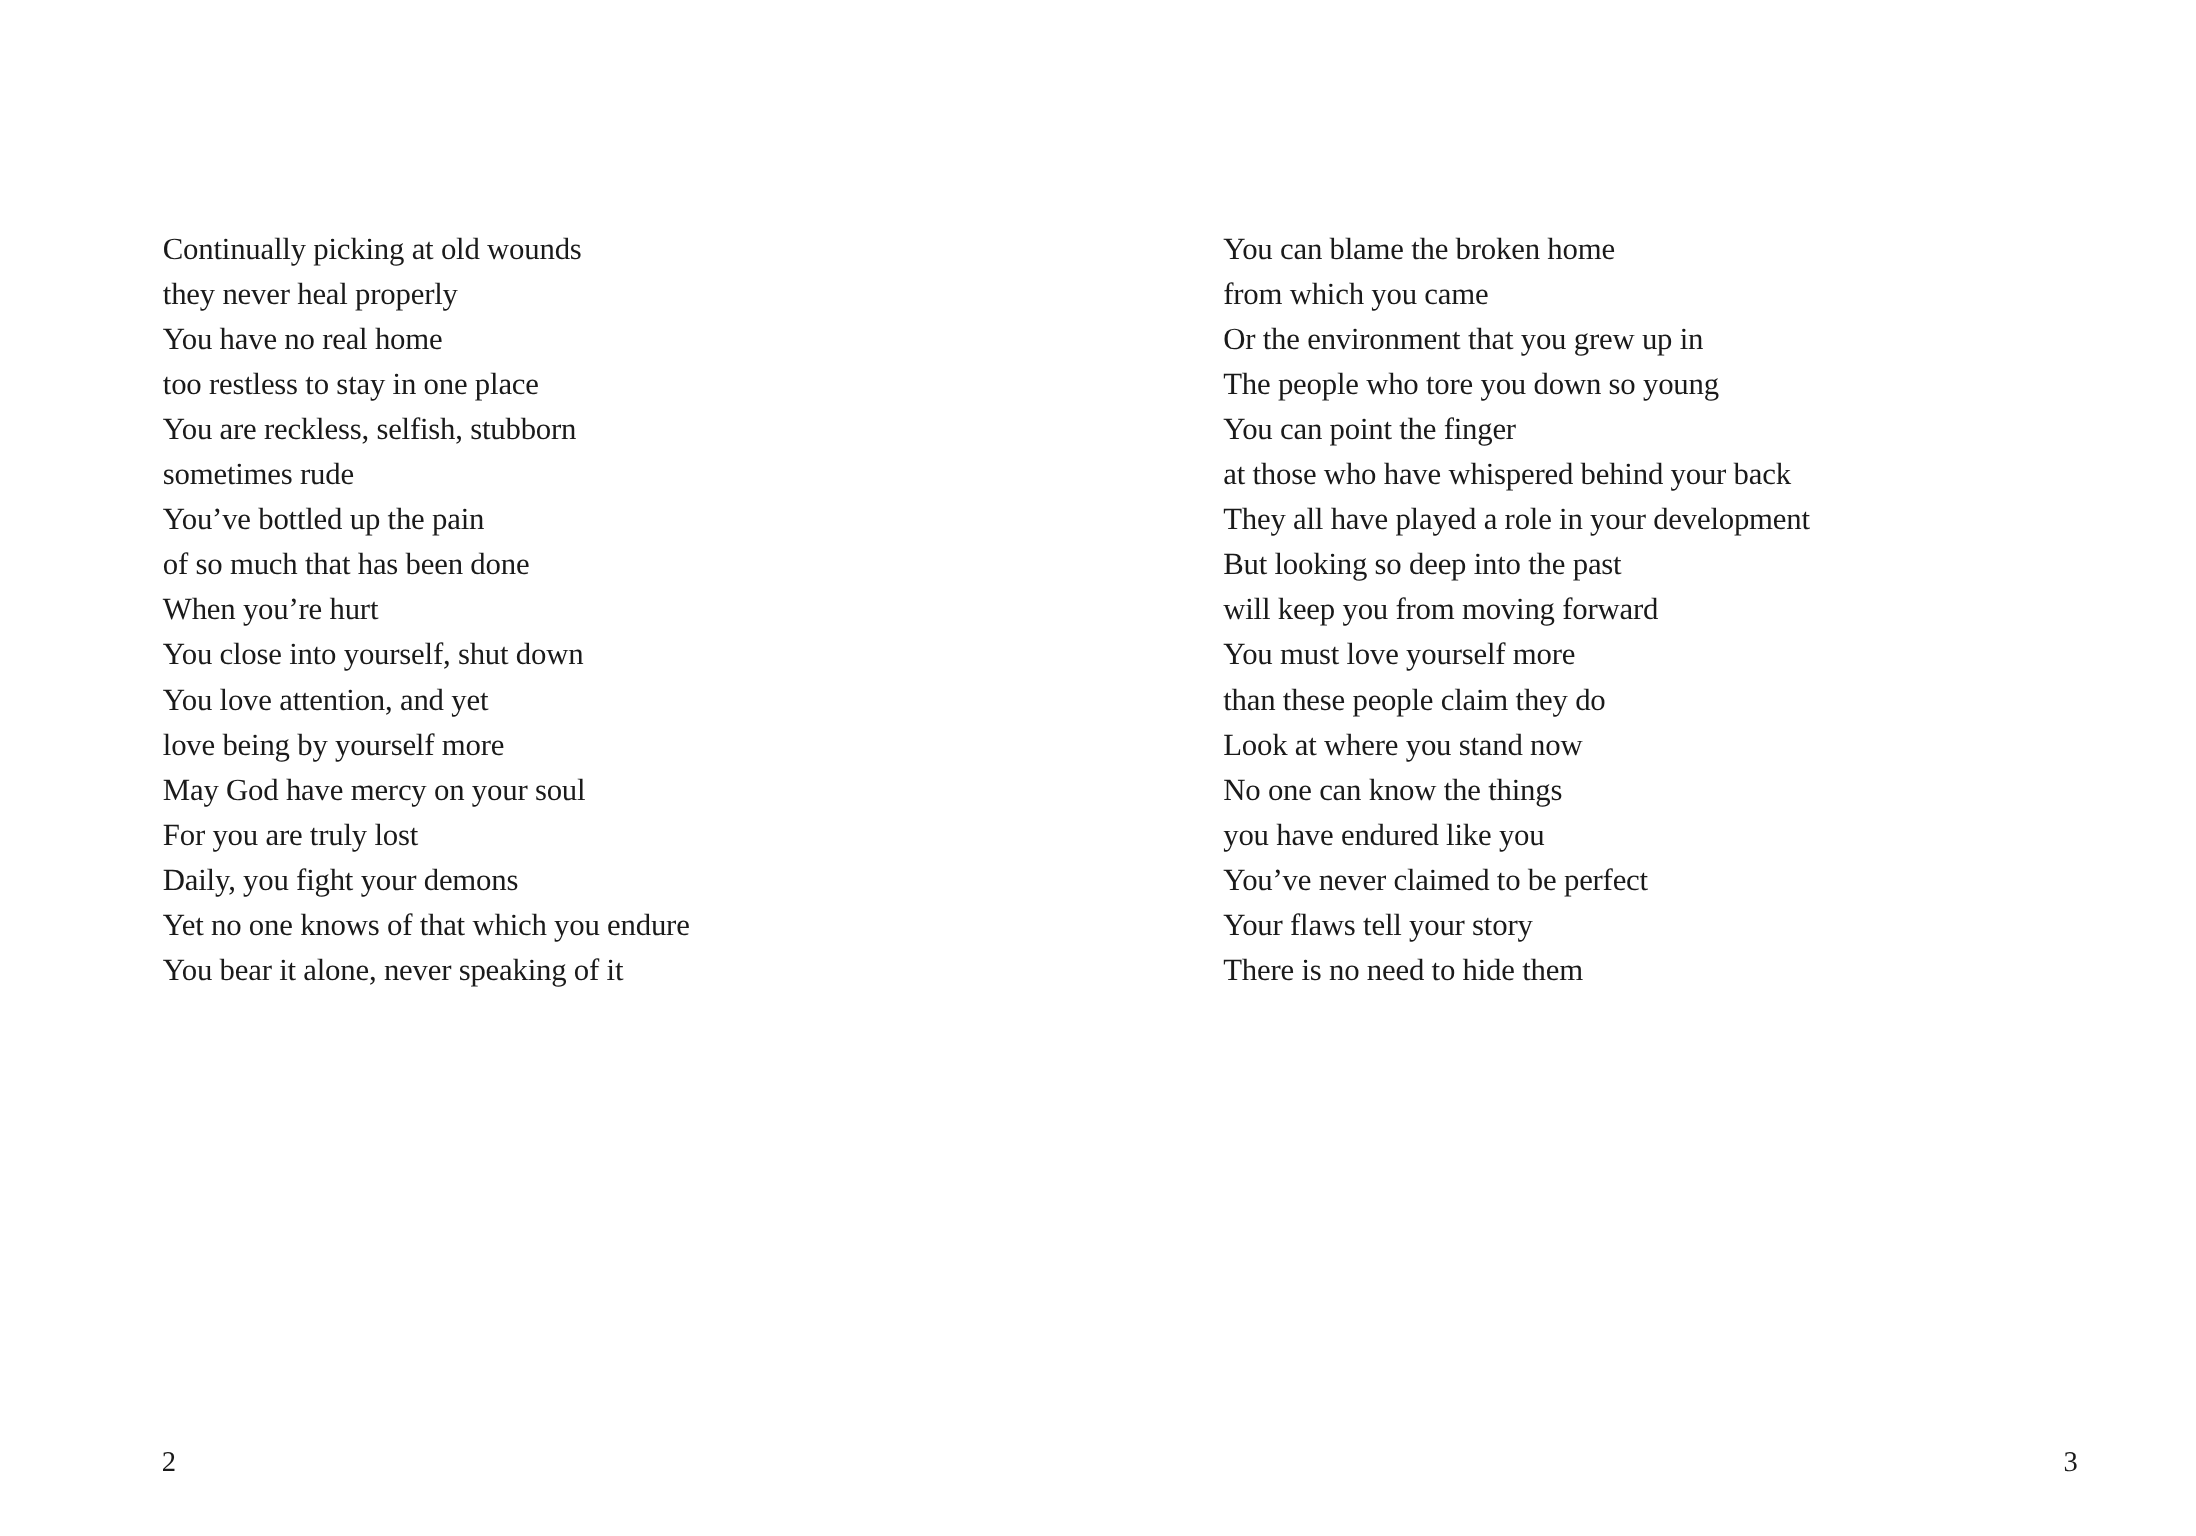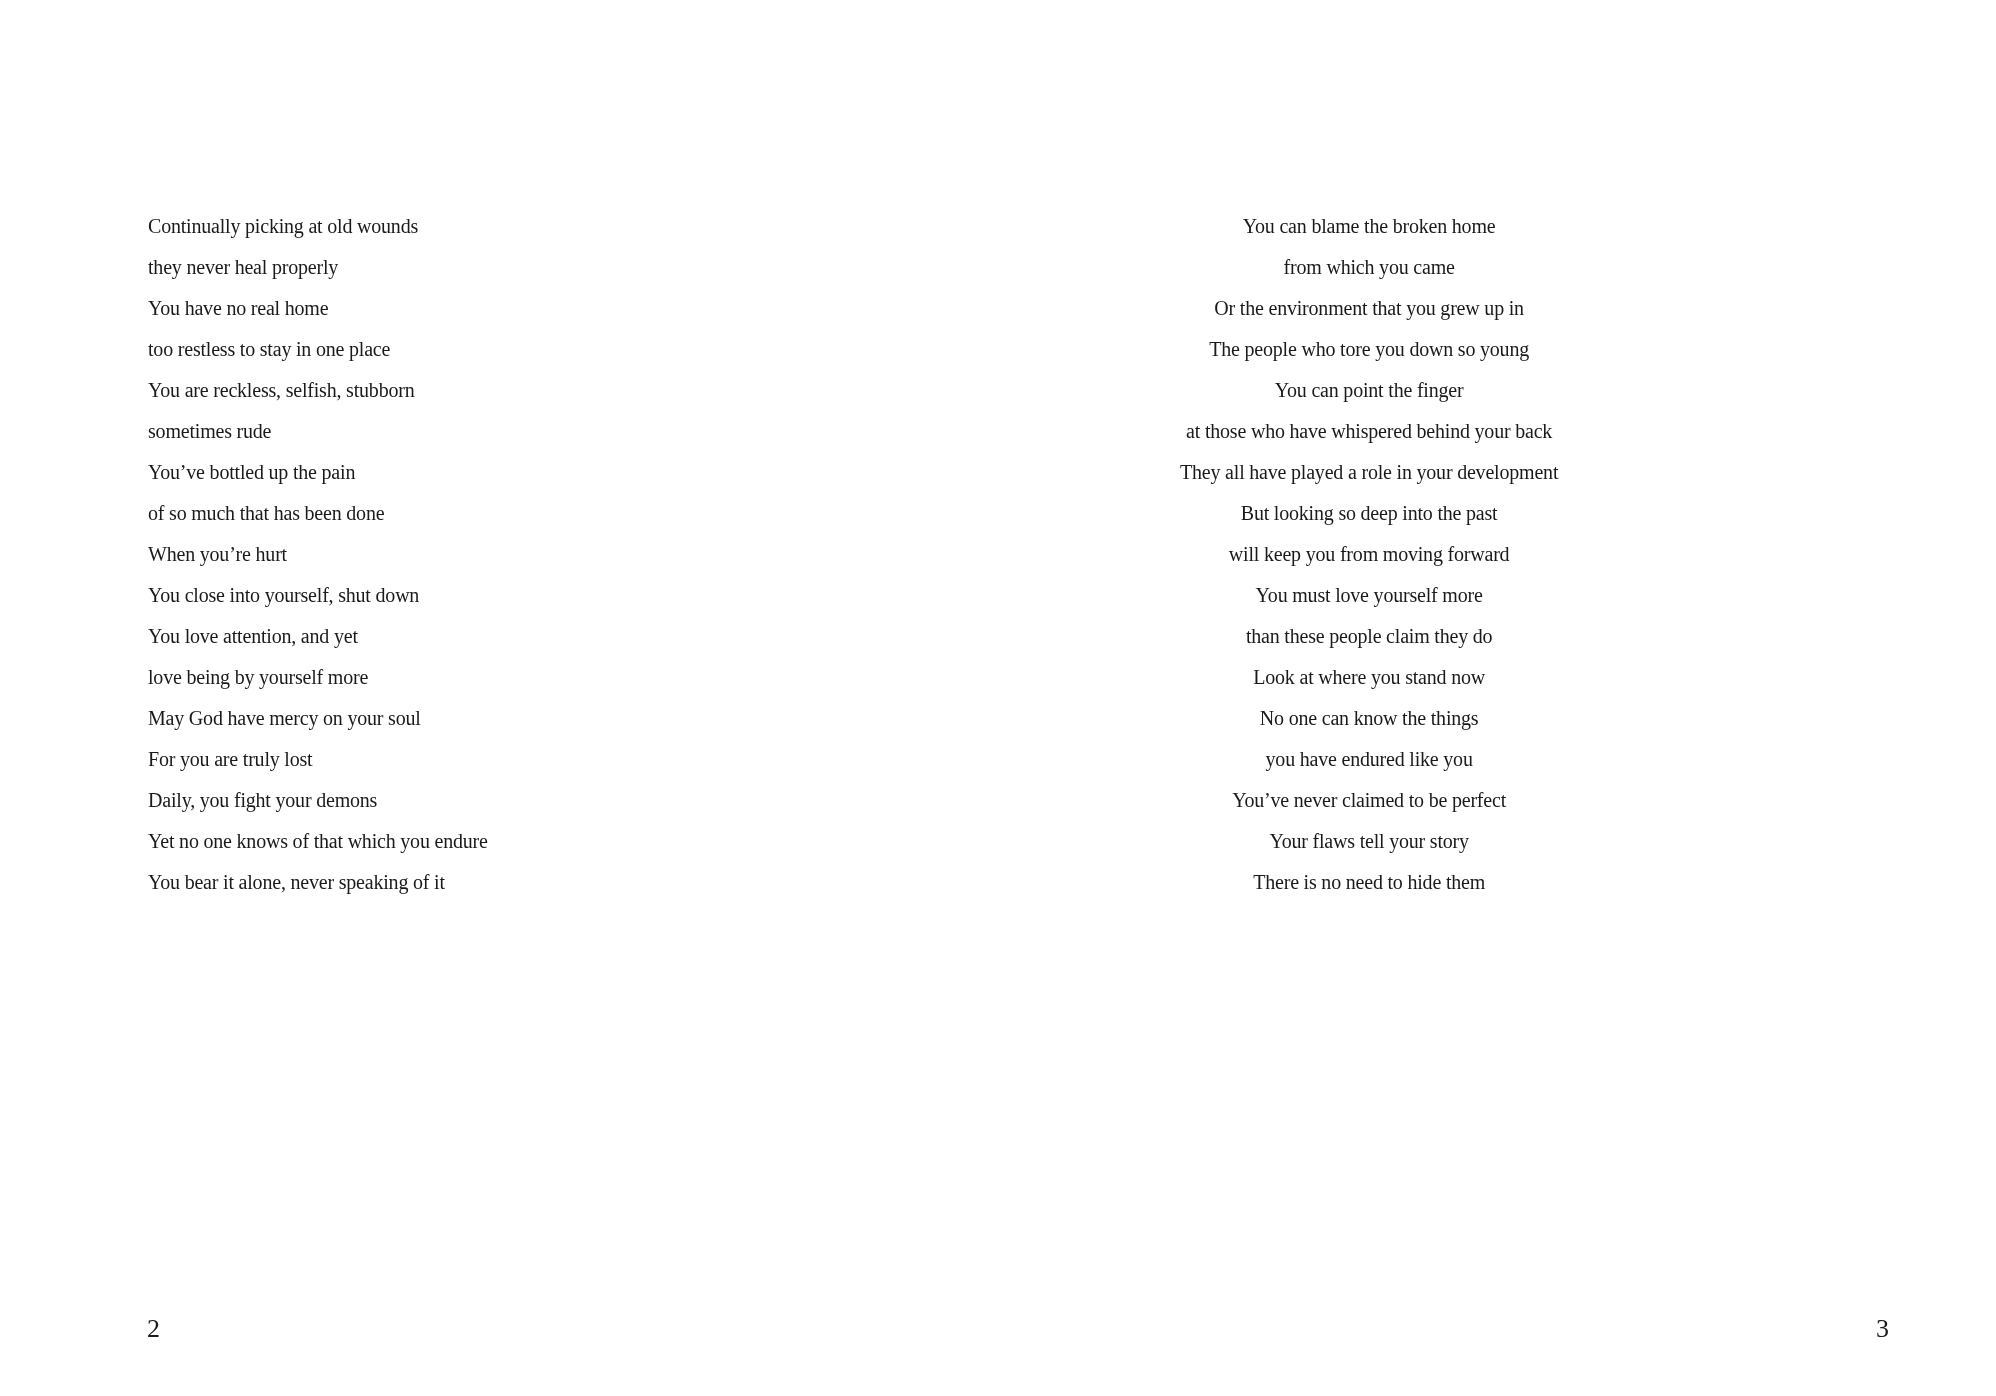--- a/index.html
+++ b/index.html
@@ -12,27 +12,27 @@
     width: 1996px;
     height: 1396px;
     background: #ffffff;
     overflow: hidden;
     font-family: "Liberation Serif", "DejaVu Serif", serif;
     color: #1a1a1a;
   }
   .poem {
     position: absolute;
     top: 206px;
-    font-size: 20px;
+    font-size: 28px;
     line-height: 41px;
     letter-spacing: -0.2px;
     white-space: pre;
   }
   .poem-left  { left: 148px; }
-  .poem-right { left: 1180px; text-align: center; }
+  .poem-right { left: 1112px; }
   .stanza + .stanza { }
   .poem-line { min-height: 41px; }
   .folio {
     position: absolute;
     top: 1316px;
     font-size: 26px;
     line-height: 1;
     color: #1a1a1a;
   }
   .folio-left  { left: 147px; }

